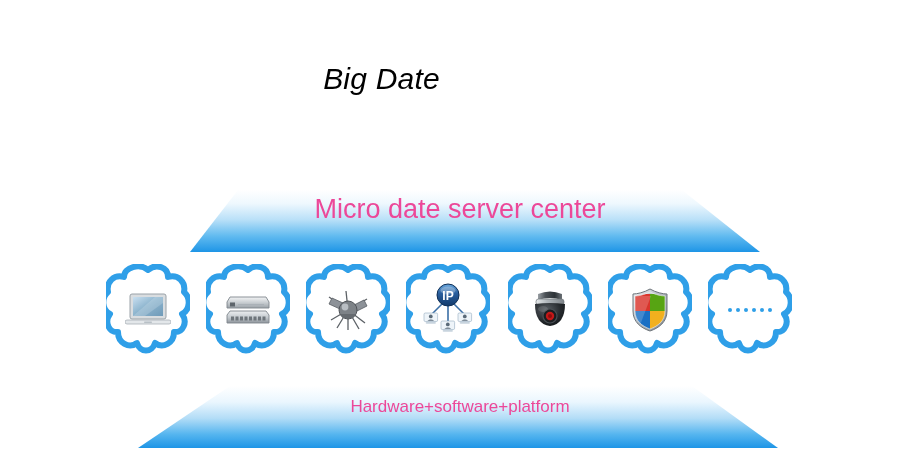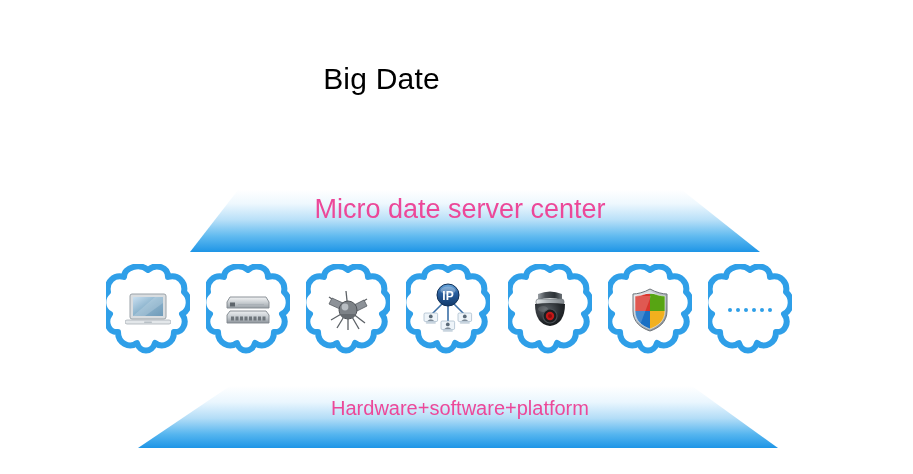--- a/index.html
+++ b/index.html
@@ -24,20 +24,21 @@
   .title {
     position: absolute;
     left: 0;
     top: 62px;
     width: 763px;
     text-align: center;
     font-size: 30px;
     color: #000000;
     letter-spacing: 0.2px;
     white-space: nowrap;
+    font-style: italic;
   }
 
   
   .band {
     position: absolute;
   }
   .band svg {
     display: block;
   }
   .band-label {
@@ -62,21 +63,21 @@
   #bottom-band {
     left: 120px;
     top: 386px;
     width: 680px;
     height: 82px;
   }
   #bottom-band-label {
     left: 120px;
     top: 397px;
     width: 680px;
-    font-size: 20px;
+    font-size: 17px;
   }
 
   
   #cloud-row {
     position: absolute;
     left: 106px;
     top: 264px;
     width: 700px;
     height: 92px;
   }

